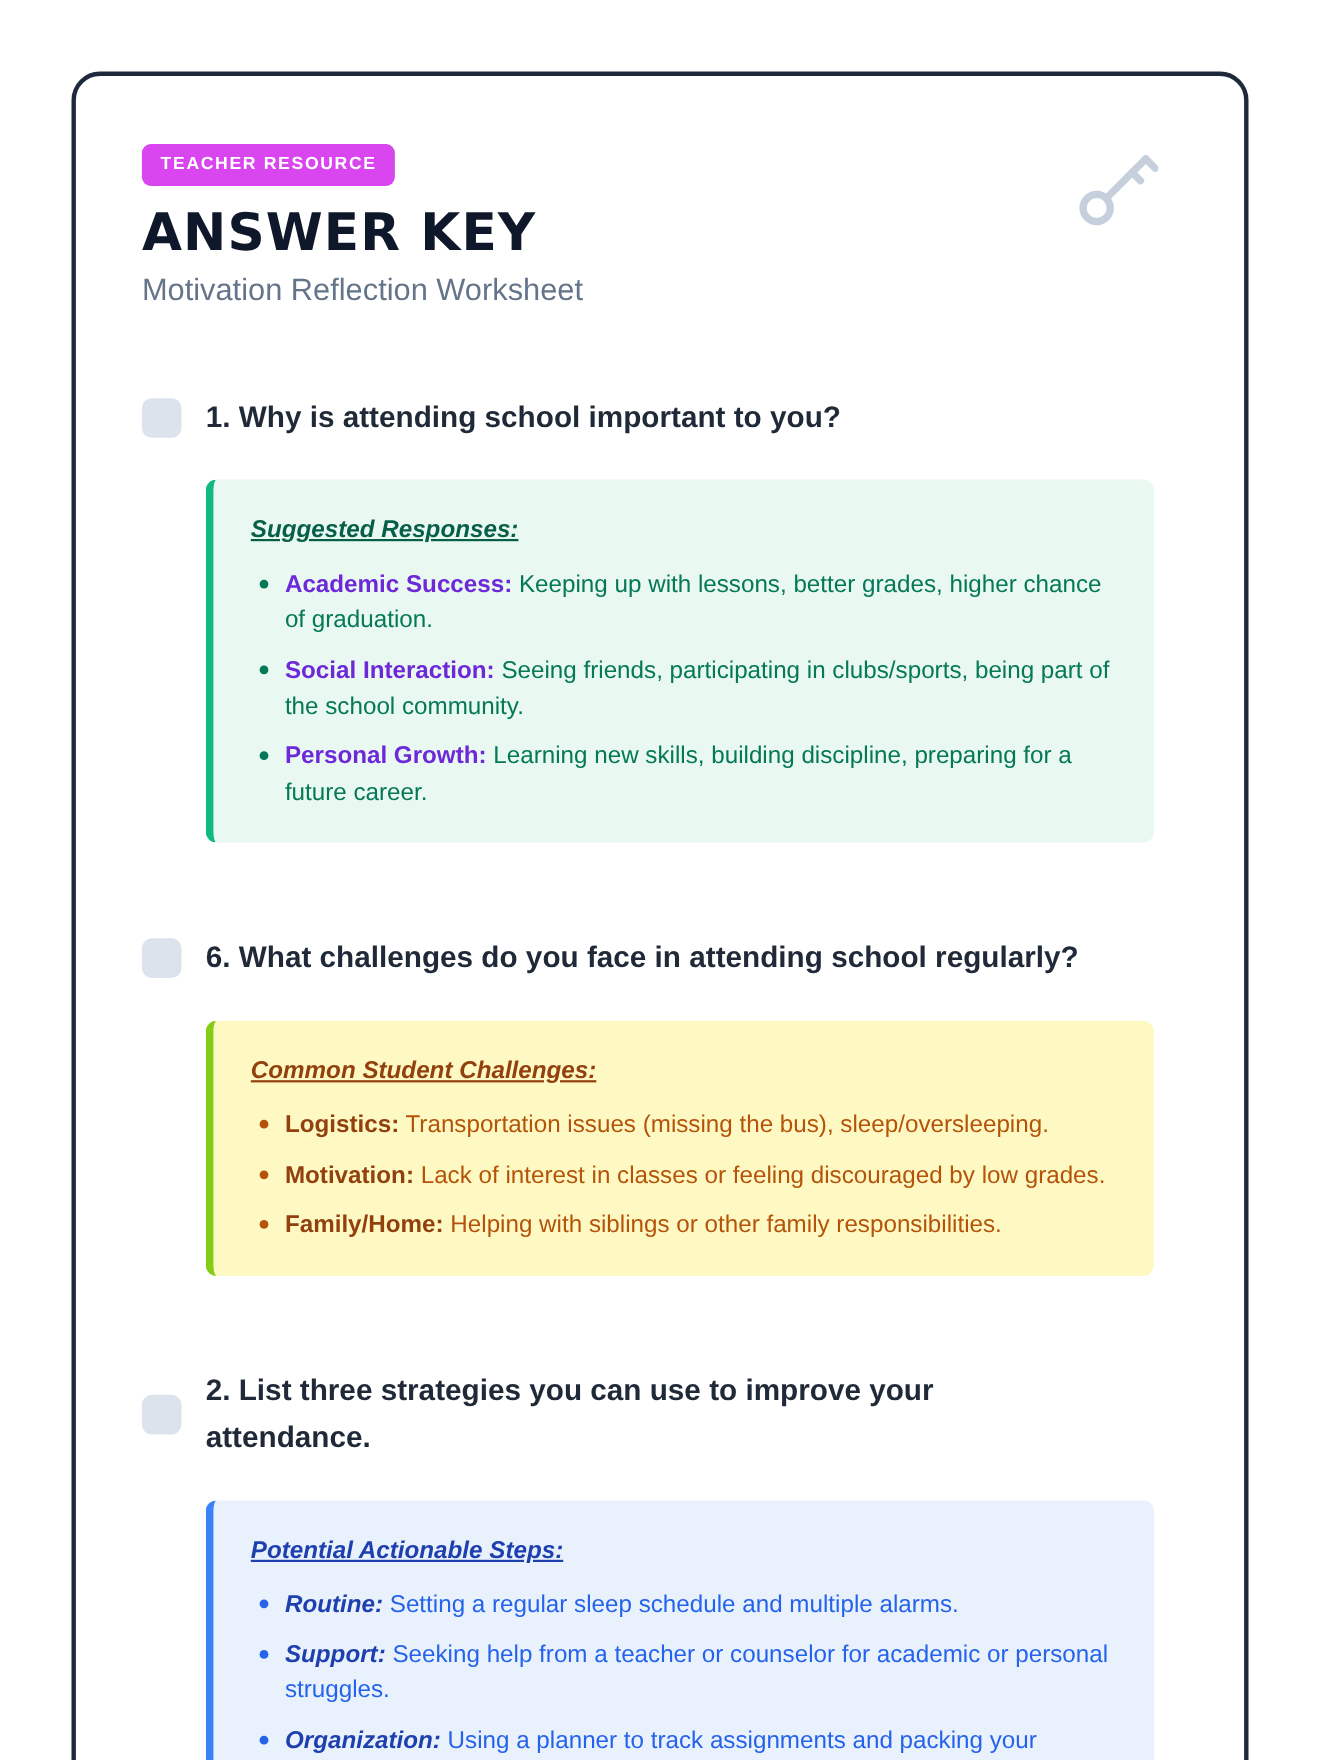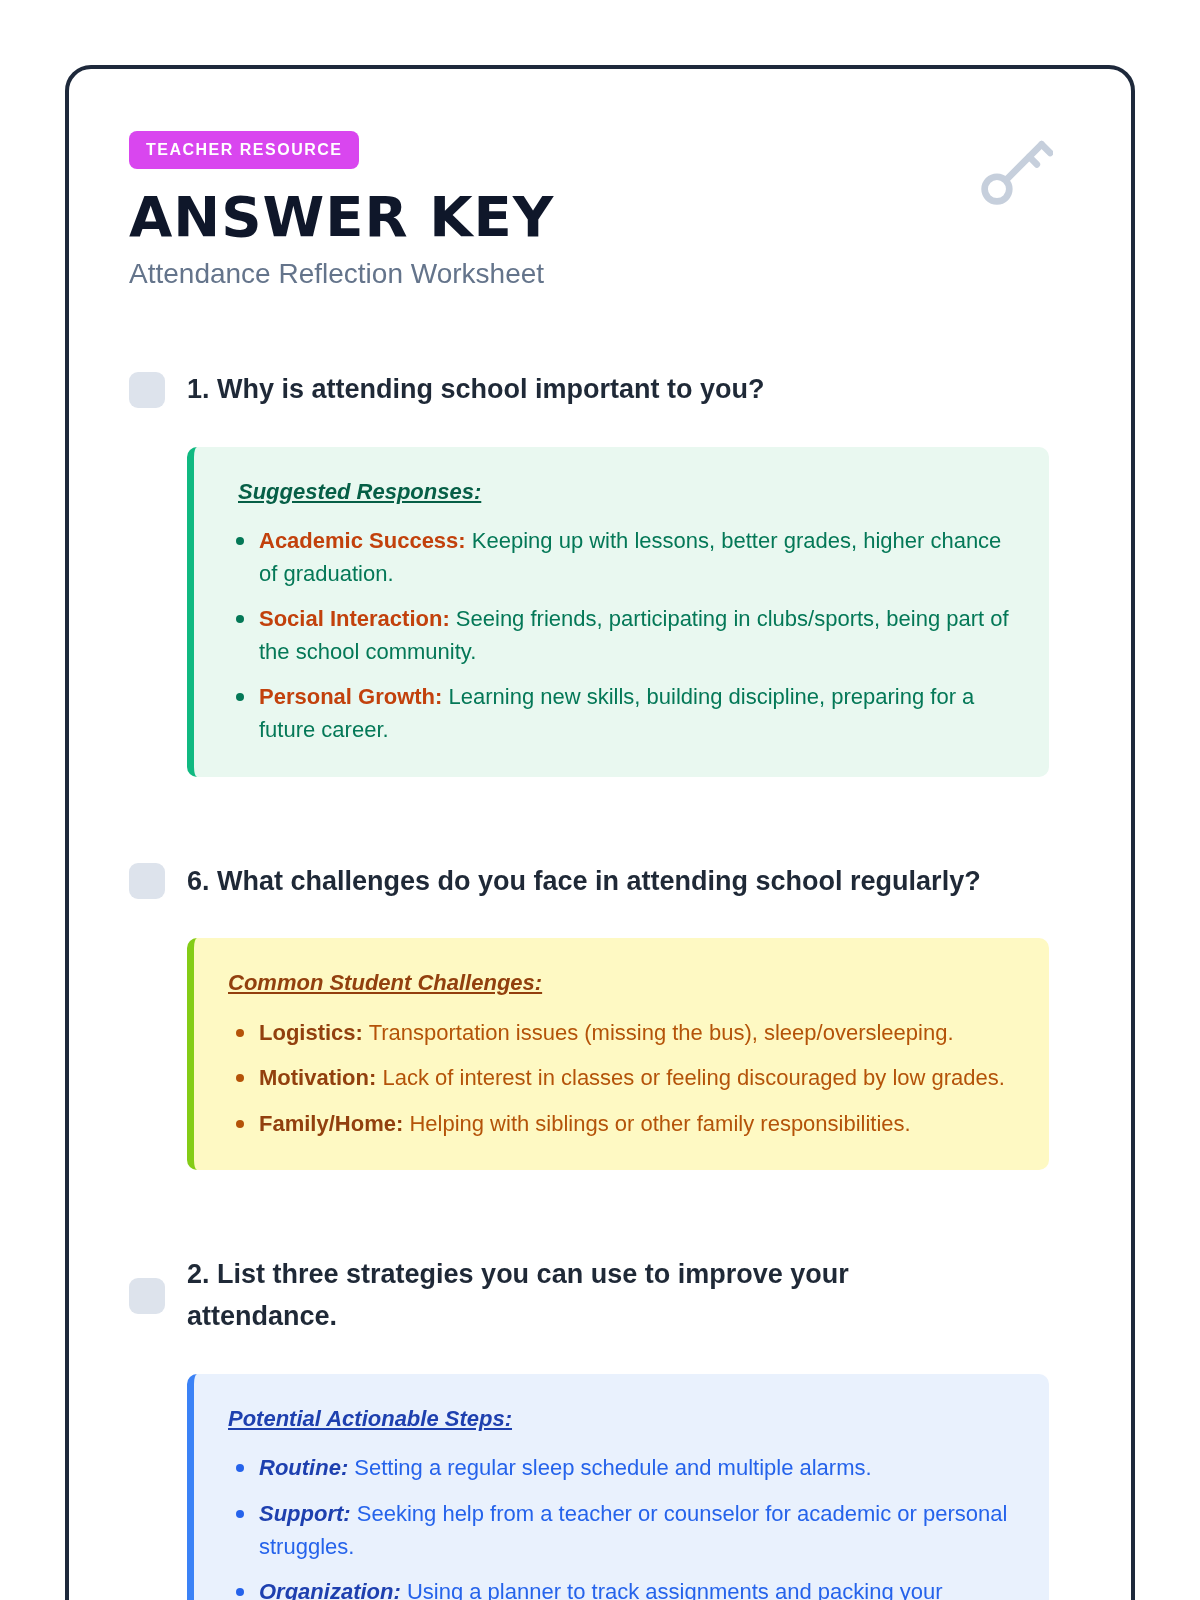--- a/index.html
+++ b/index.html
@@ -25,21 +25,21 @@
     color: #ffffff;
     font-size: 16px;
     font-weight: bold;
     letter-spacing: 1.5px;
     padding: 10px 17px;
     border-radius: 8px;
   }
   .title {
     margin-top: 16px;
     font-family: "DejaVu Sans", "Liberation Sans", sans-serif;
-    font-size: 56px;
+    font-size: 47px;
     font-weight: 900;
     letter-spacing: 1px;
     color: #0f172a;
     line-height: 1.15;
   }
   .subtitle {
     margin-top: 8px;
     font-size: 28px;
     color: #64748b;
     line-height: 1.2;
@@ -95,23 +95,23 @@
     content: "";
     position: absolute;
     left: 4px; top: 12px;
     width: 8px; height: 8px;
     border-radius: 50%;
     background: currentColor;
   }
   .answer li strong { font-weight: bold; }
 
   .answer.box-green { background: #e9f8f0; border-left: 7px solid #10b981; }
-  .answer.box-green .a-heading { color: #065f46; margin-left: 10px; }
+  .answer.box-green .a-heading { color: #065f46; }
   .answer.box-green li { color: #047857; }
-  .answer.box-green li strong { color: #c2410c; text-align: center; }
+  .answer.box-green li strong { color: #6d28d9; text-align: center; }
 
   .answer.box-amber { background: #fef9c3; border-left: 7px solid #84cc16; }
   .answer.box-amber .a-heading { color: #92400e; }
   .answer.box-amber li { color: #b45309; }
   .answer.box-amber li strong { color: #92400e; }
 
   .answer.box-blue { background: #e9f1fd; border-left: 7px solid #3b82f6; }
   .answer.box-blue .a-heading { color: #1e40af; }
   .answer.box-blue li { color: #2563eb; }
   .answer.box-blue li strong { color: #1e40af; font-style: italic; }
@@ -123,21 +123,21 @@
 
   <div class="header">
     <span class="badge">TEACHER RESOURCE</span>
     <svg class="key-icon" viewBox="0 0 80 80" fill="none" stroke="#c6cfdc" stroke-width="7" stroke-linecap="round">
       <circle cx="21" cy="59" r="13"></circle>
       <path d="M31 49 L68 12"></path>
       <path d="M68 12 L77 21"></path>
       <path d="M55 25 L63 33"></path>
     </svg>
     <h1 class="title">ANSWER KEY</h1>
-    <div class="subtitle">Attendance Reflection Worksheet</div>
+    <div class="subtitle">Motivation Reflection Worksheet</div>
   </div>
 
   <section class="question first">
     <div class="q-row">
       <span class="checkbox"></span>
       <h2 class="q-title">1. Why is attending school important to you?</h2>
     </div>
     <div class="answer box-green">
       <h3 class="a-heading">Suggested Responses:</h3>
       <ul>

